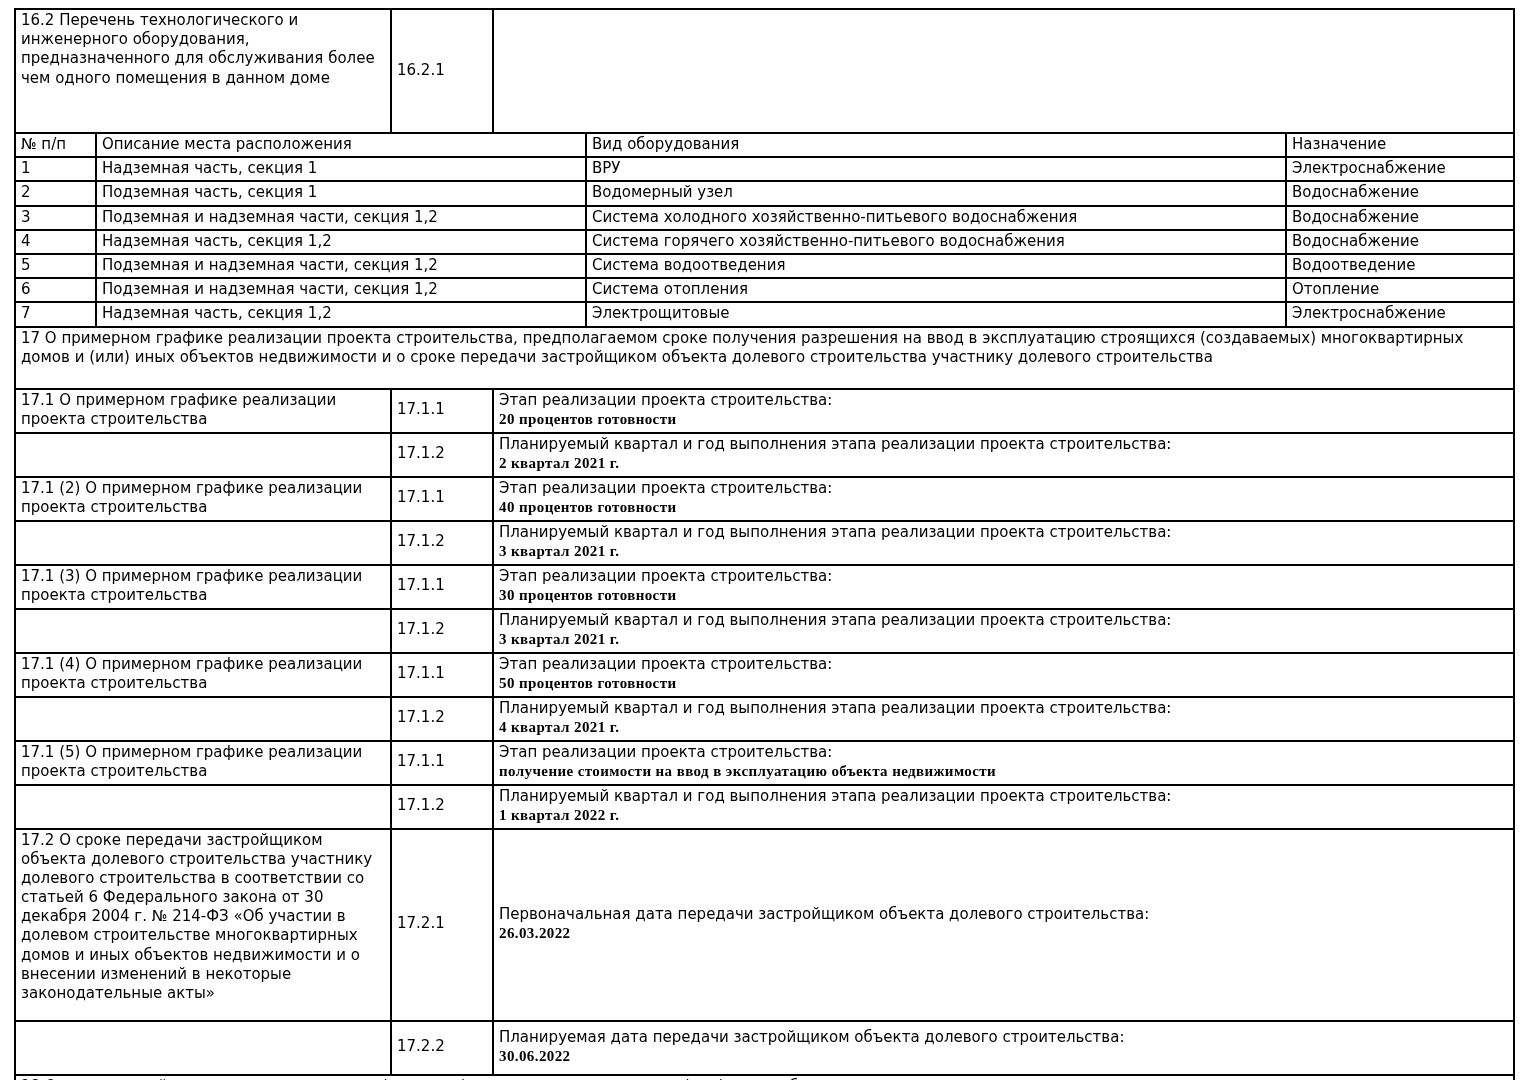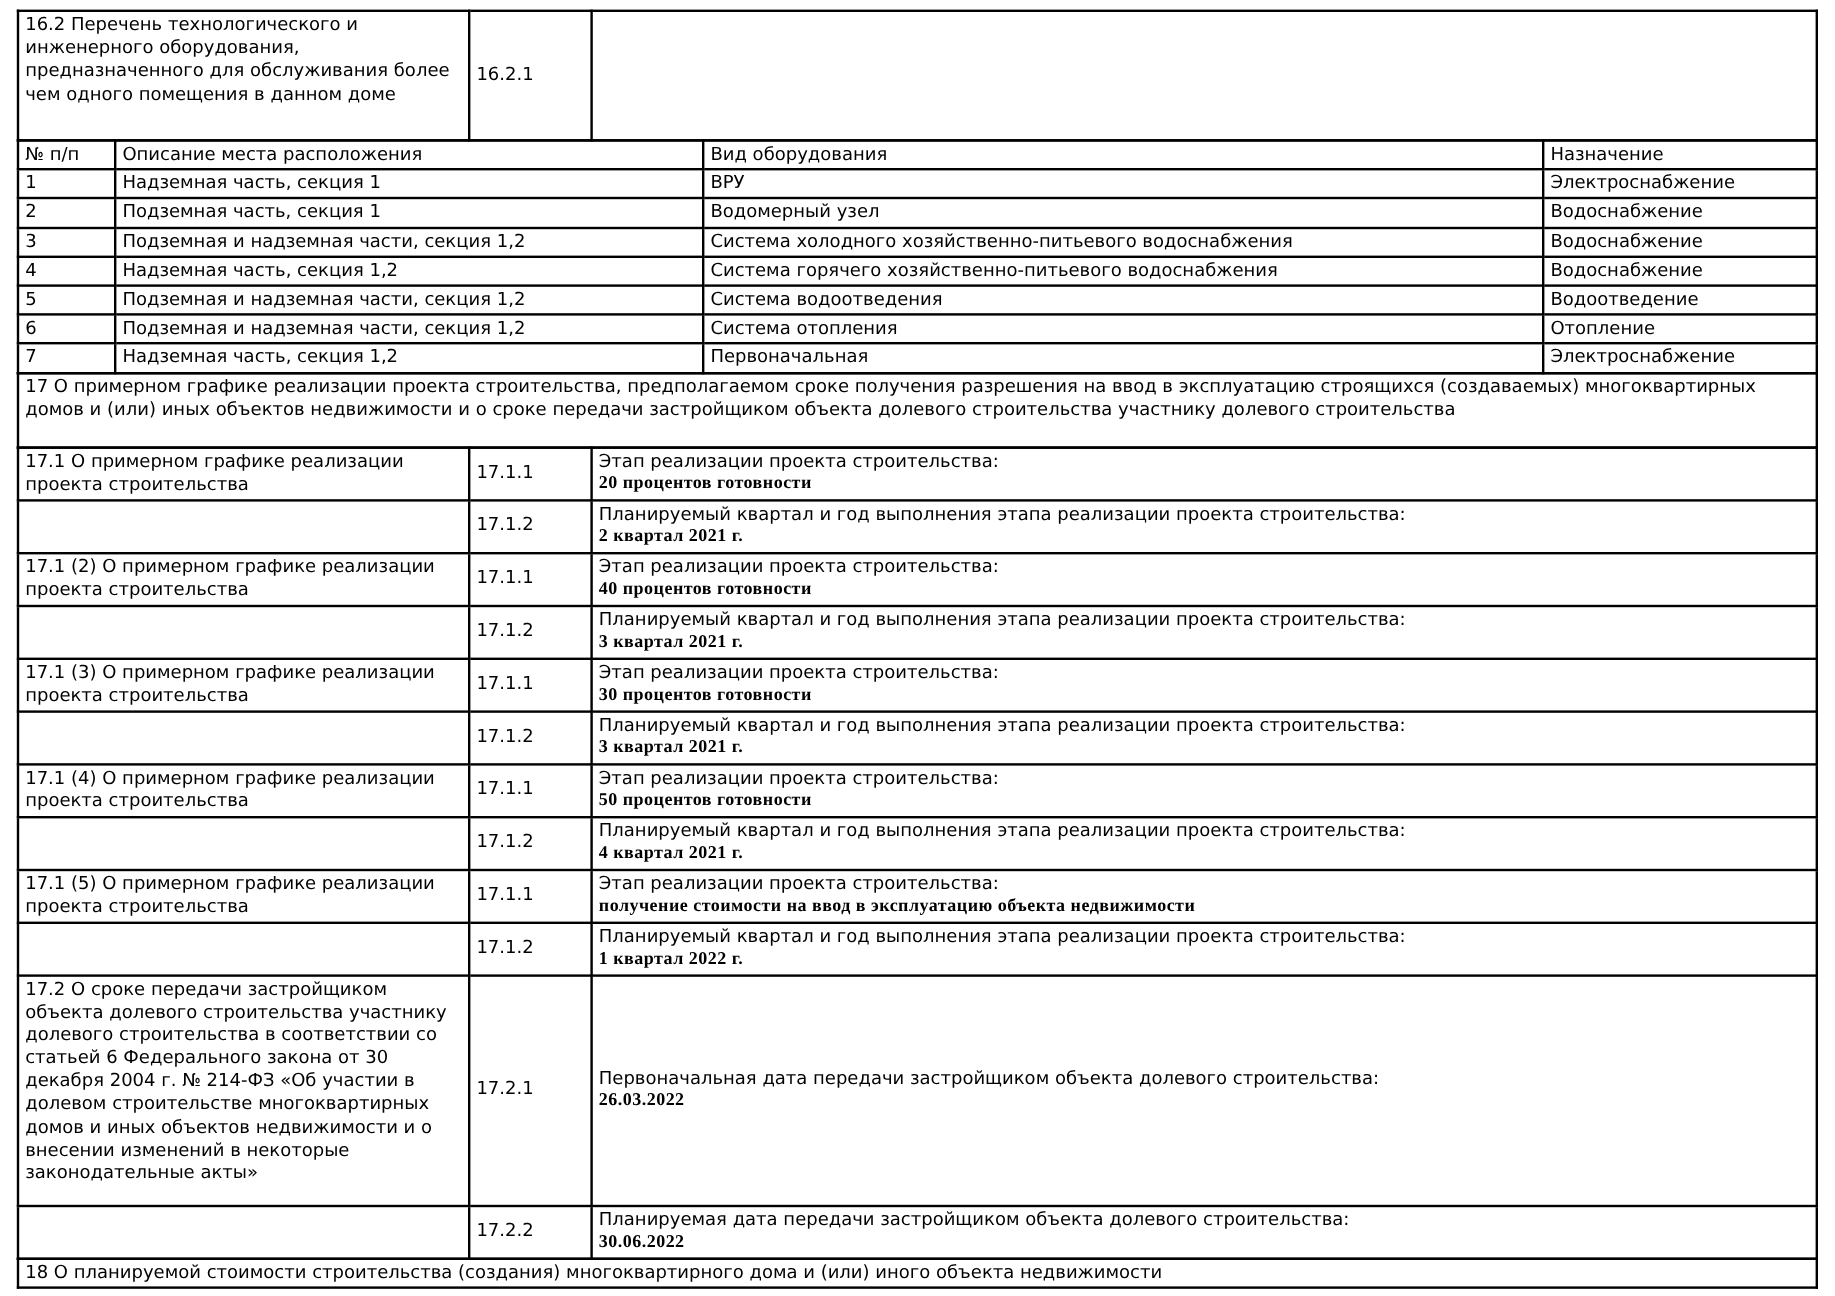--- a/index.html
+++ b/index.html
@@ -42,21 +42,21 @@
 </head>
 <body>
 
 <table>
   <colgroup>
       <col style="width:376px">
       <col style="width:102px">
       <col>
     </colgroup>
   <tbody>
-      <tr style="height:108px">
+      <tr style="height:124px">
     <td>16.2 Перечень технологического и инженерного оборудования, предназначенного для обслуживания более чем одного помещения в данном доме</td>
     <td class="vmid">16.2.1</td>
     <td></td>
   </tr>
 </tbody>
   </table>
 
 <table>
   <colgroup>
       <col style="width:81px">
@@ -103,21 +103,21 @@
   </tr>
   <tr style="height:24px">
     <td>6</td>
     <td>Подземная и надземная части, секция 1,2</td>
     <td>Система отопления</td>
     <td>Отопление</td>
   </tr>
   <tr style="height:24px">
     <td>7</td>
     <td>Надземная часть, секция 1,2</td>
-    <td>Первоначальная</td>
+    <td>Электрощитовые</td>
     <td>Электроснабжение</td>
   </tr>
 </tbody>
   </table>
 
 <table>
   <tbody>
       <tr style="height:62px">
     <td>17 О примерном графике реализации проекта строительства, предполагаемом сроке получения разрешения на ввод в эксплуатацию строящихся (создаваемых) многоквартирных домов и (или) иных объектов недвижимости и о сроке передачи застройщиком объекта долевого строительства участнику долевого строительства</td>
   </tr>
@@ -218,21 +218,21 @@
   </tr>
 
   <tr style="height:192px">
     <td>17.2 О сроке передачи застройщиком объекта долевого строительства участнику долевого строительства в соответствии со статьей 6 Федерального закона от 30 декабря 2004 г. № 214-ФЗ «Об участии в долевом строительстве многоквартирных домов и иных объектов недвижимости и о внесении изменений в некоторые законодательные акты»</td>
     <td class="vmid">17.2.1</td>
     <td class="vmid">
       <div>Первоначальная дата передачи застройщиком объекта долевого строительства:</div>
       <div class="bold-val">26.03.2022</div>
     </td>
   </tr>
-  <tr style="height:44px">
+  <tr style="height:54px">
     <td></td>
     <td class="vmid">17.2.2</td>
     <td class="vmid">
       <div>Планируемая дата передачи застройщиком объекта долевого строительства:</div>
       <div class="bold-val">30.06.2022</div>
     </td>
   </tr>
 </tbody>
   </table>
 

